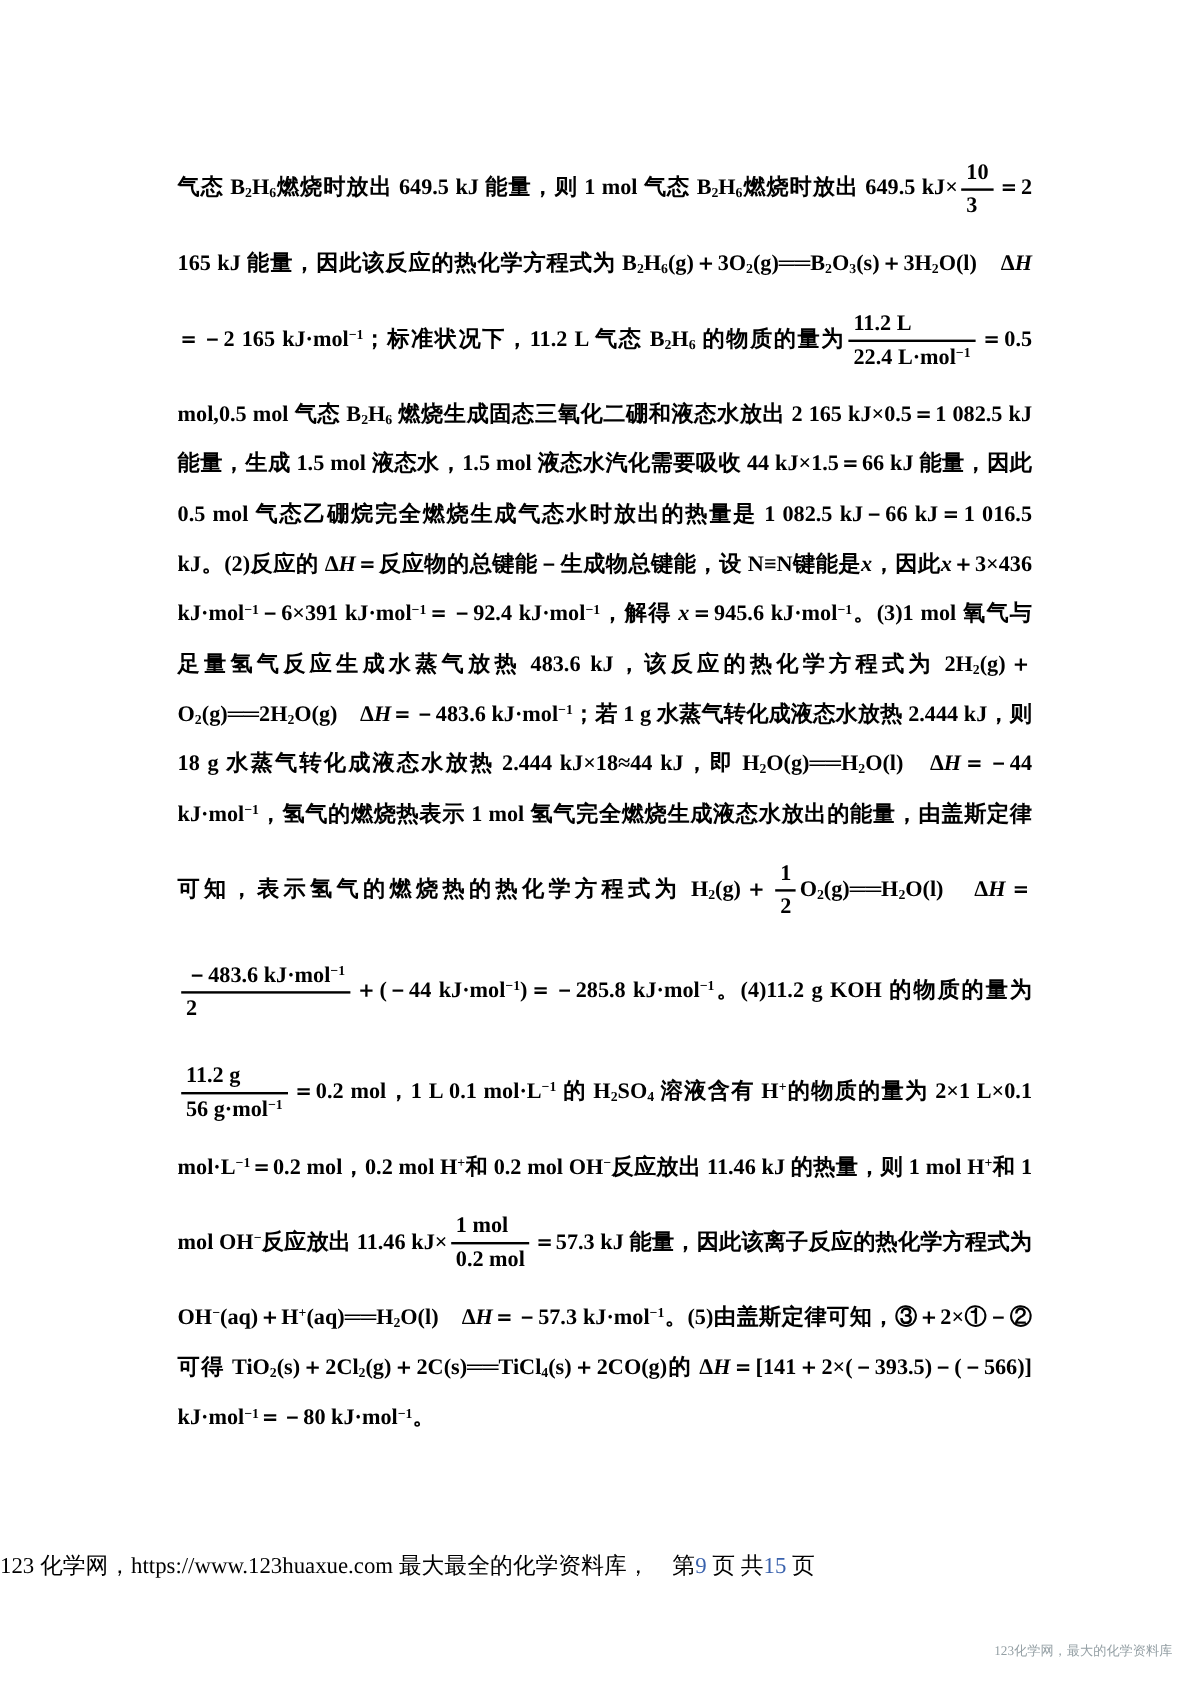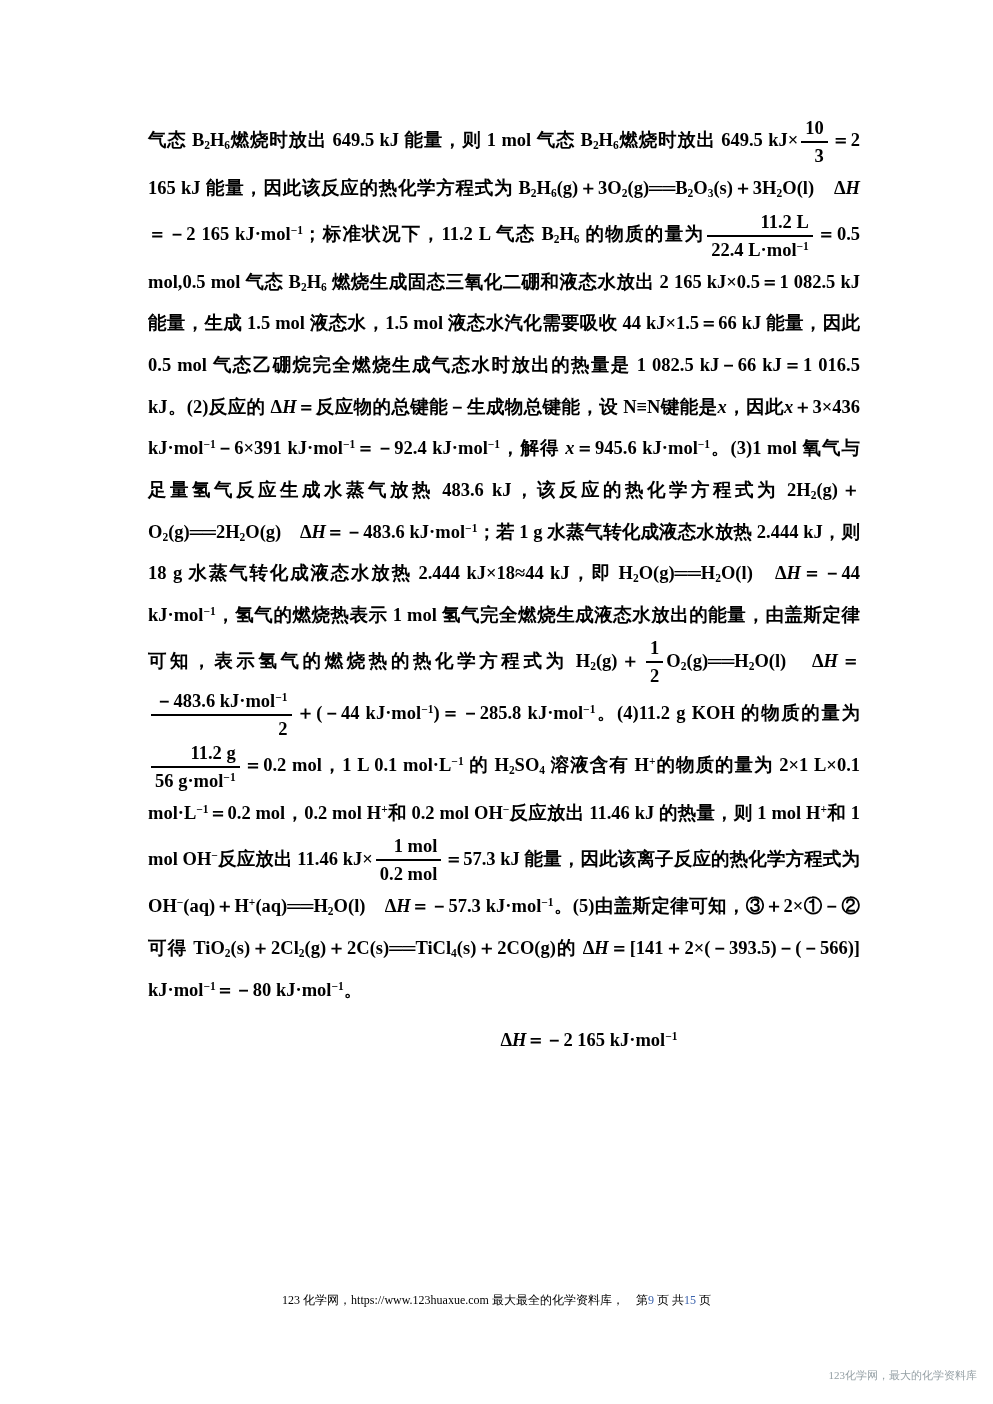--- a/index.html
+++ b/index.html
@@ -15,37 +15,36 @@
   }
   .analysis{
     margin:0;font-size:18.5px;line-height:2.25;text-align:justify;font-family:Liberation Serif, serif;
   }
   .answer{margin:10px 0 0 0;font-size:18.5px;line-height:1.6;}
   .answer-dh{margin:16px 0 0 0;font-size:18.5px;text-align:center;position:relative;left:85px;}
   .answer-value{margin:24px 0 0 0;font-size:18.5px;}
   sub{font-size:0.62em;vertical-align:-0.22em;font-weight:bold;}
   sup{font-size:0.62em;vertical-align:0.5em;font-weight:bold;}
   em{font-style:italic;}
-  .frac{display:inline-block;vertical-align:middle;text-align:right;margin:0 3px;line-height:1.3;}
+  .frac{display:inline-block;vertical-align:middle;text-align:left;margin:16px 3px;line-height:1.3;}
   .frac .num{display:block;padding:0 4px 1px 4px;border-bottom:2px solid var(--text,#000);}
   .frac .den{display:block;padding:1px 4px 0 4px;}
   .c-red{color:var(--red,#ff0000);}
   .c-blue{color:var(--blue,#3a62ad);}
   .footer{
-    position:absolute;left:0;top:1292px;width:100%;text-align:center;
-    font-size:12px;font-weight:normal;
+    position:absolute;left:0;top:1292px;width:100%;text-align:left;
+    font-size:19px;font-weight:normal;
   }
   .watermark{
     position:absolute;right:16px;top:1368px;
     font-size:11px;font-weight:normal;color:var(--watermark,#95a0a5);
   }
 </style>
 </head>
 <body>
 
 <div class="sheet">
   <div class="content">
     <p class="analysis"><span>气态 B<sub>2</sub>H<sub>6</sub>燃烧时放出 649.5 kJ 能量，则 1 mol 气态 B<sub>2</sub>H<sub>6</sub>燃烧时放出 649.5 kJ×</span><span class="frac"><span class="num">10</span><span class="den">3</span></span><span>＝2 165 kJ 能量，因此该反应的热化学方程式为 B<sub>2</sub>H<sub>6</sub>(g)＋3O<sub>2</sub>(g)══B<sub>2</sub>O<sub>3</sub>(s)＋3H<sub>2</sub>O(l)　Δ<em>H</em>＝－2 165 kJ·mol<sup>−1</sup>；标准状况下，11.2 L 气态 B<sub>2</sub>H<sub>6</sub> 的物质的量为</span><span class="frac"><span class="num">11.2 L</span><span class="den">22.4 L·mol<sup>−1</sup></span></span><span>＝0.5 mol,0.5 mol 气态 B<sub>2</sub>H<sub>6</sub> 燃烧生成固态三氧化二硼和液态水放出 2 165 kJ×0.5＝1 082.5 kJ 能量，生成 1.5 mol 液态水，1.5 mol 液态水汽化需要吸收 44 kJ×1.5＝66 kJ 能量，因此 0.5 mol 气态乙硼烷完全燃烧生成气态水时放出的热量是 1 082.5 kJ－66 kJ＝1 016.5 kJ。(2)反应的 Δ<em>H</em>＝反应物的总键能－生成物总键能，设 N≡N键能是<em>x</em>，因此<em>x</em>＋3×436 kJ·mol<sup>−1</sup>－6×391 kJ·mol<sup>−1</sup>＝－92.4 kJ·mol<sup>−1</sup>，解得 <em>x</em>＝945.6 kJ·mol<sup>−1</sup>。(3)1 mol 氧气与足量氢气反应生成水蒸气放热 483.6 kJ，该反应的热化学方程式为 2H<sub>2</sub>(g)＋O<sub>2</sub>(g)══2H<sub>2</sub>O(g)　Δ<em>H</em>＝－483.6 kJ·mol<sup>−1</sup>；若 1 g 水蒸气转化成液态水放热 2.444 kJ，则 18 g 水蒸气转化成液态水放热 2.444 kJ×18≈44 kJ，即 H<sub>2</sub>O(g)══H<sub>2</sub>O(l)　Δ<em>H</em>＝－44 kJ·mol<sup>−1</sup>，氢气的燃烧热表示 1 mol 氢气完全燃烧生成液态水放出的能量，由盖斯定律可知，表示氢气的燃烧热的热化学方程式为 H<sub>2</sub>(g)＋</span><span class="frac"><span class="num">1</span><span class="den">2</span></span><span>O<sub>2</sub>(g)══H<sub>2</sub>O(l)　Δ<em>H</em>＝</span><span class="frac"><span class="num">－483.6 kJ·mol<sup>−1</sup></span><span class="den">2</span></span><span>＋(－44 kJ·mol<sup>−1</sup>)＝－285.8 kJ·mol<sup>−1</sup>。(4)11.2 g KOH 的物质的量为</span><span class="frac"><span class="num">11.2 g</span><span class="den">56 g·mol<sup>−1</sup></span></span><span>＝0.2 mol，1 L 0.1 mol·L<sup>−1</sup> 的 H<sub>2</sub>SO<sub>4</sub> 溶液含有 H<sup>+</sup>的物质的量为 2×1 L×0.1 mol·L<sup>−1</sup>＝0.2 mol，0.2 mol H<sup>+</sup>和 0.2 mol OH<sup>−</sup>反应放出 11.46 kJ 的热量，则 1 mol H<sup>+</sup>和 1 mol OH<sup>−</sup>反应放出 11.46 kJ×</span><span class="frac"><span class="num">1 mol</span><span class="den">0.2 mol</span></span><span>＝57.3 kJ 能量，因此该离子反应的热化学方程式为 OH<sup>−</sup>(aq)＋H<sup>+</sup>(aq)══H<sub>2</sub>O(l)　Δ<em>H</em>＝－57.3 kJ·mol<sup>−1</sup>。(5)由盖斯定律可知，③＋2×①－②可得 TiO<sub>2</sub>(s)＋2Cl<sub>2</sub>(g)＋2C(s)══TiCl<sub>4</sub>(s)＋2CO(g)的 Δ<em>H</em>＝[141＋2×(－393.5)－(－566)] kJ·mol<sup>−1</sup>＝－80 kJ·mol<sup>−1</sup>。</span></p>
-    <p class="answer-dh"><span>Δ<em>H</em>＝－2 165 kJ·mol<sup>−1</sup></span></p>
   </div>
   <div class="footer"><span>123 化学网，https://www.123huaxue.com 最大最全的化学资料库，　第</span><span class="c-blue">9</span><span> 页  共</span><span class="c-blue">15</span><span> 页</span></div>
   <div class="watermark">123化学网，最大的化学资料库</div>
 </div>
 
 </body></html>

